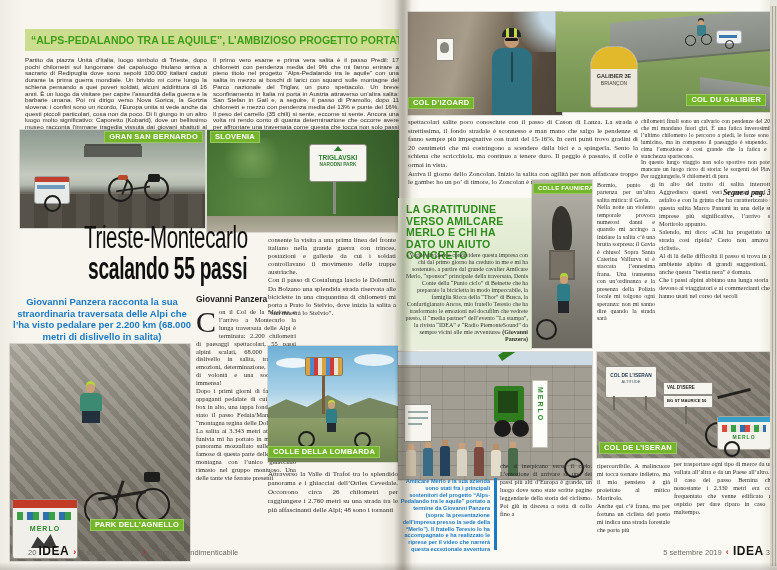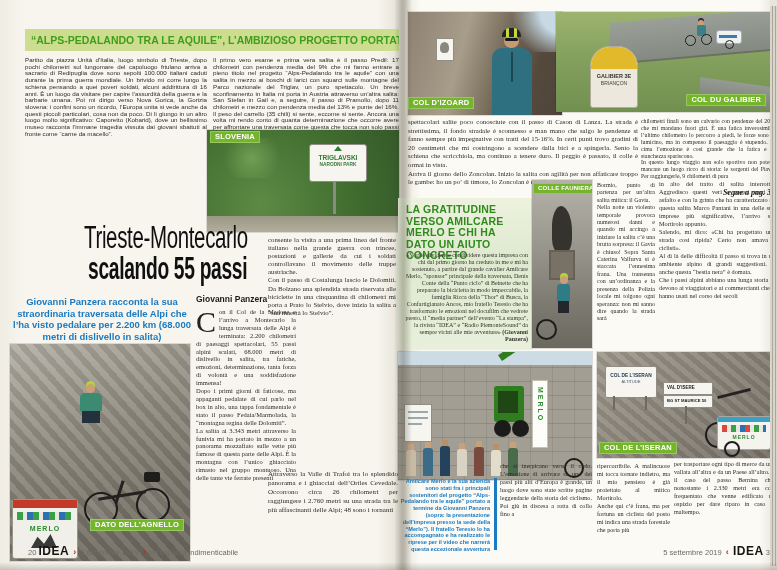--- a/index.html
+++ b/index.html
@@ -36,20 +36,36 @@
 
 <div id="spread">
 
   <div id="pageL" class="page">
 
     <div class="abs banner" style="left:25px;top:29px;width:362px;">“ALPS-PEDALANDO TRA LE AQUILE”, L’AMBIZIOSO PROGETTO PORTATO A TERMINE</div>
 
     <div class="abs body flow" style="left:25px;top:57px;width:182px;font:6.2px/6.7px 'Liberation Sans',sans-serif;">Partito da piazza Unità d’Italia, luogo simbolo di Trieste, dopo pochi chilometri sul lungomare del capoluogo friulano arriva a sacrario di Redipuglia dove sono sepolti 100.000 italiani caduti durante la prima guerra mondiale. Un brivido mi corre lungo la schiena pensando a quei poveri soldati, alcuni addirittura di 16 anni. È un luogo da visitare per capire l’assurdità della guerra e la barbarie umana. Poi mi dirigo verso Nova Gorica, la Gorizia slovena: i confini sono un ricordo, l’Europa unita si vede anche da questi piccoli particolari, cosa non da poco. Di lì giungo in un altro luogo molto significativo: Caporetto (Kobarid), dove un bellissimo museo racconta l’immane tragedia vissuta dai giovani sbattuti al fronte come “carne da macello”.</div>
     <div class="abs body flow" style="left:213px;top:57px;width:186px;font:6.2px/6.7px 'Liberation Sans',sans-serif;">Il primo vero esame e prima vera salita è il passo Predil: 17 chilometri con pendenza media del 9% che mi fanno entrare a pieno titolo nel progetto “Alps-Pedalando tra le aquile” con una salita in mezzo ai boschi di larici con squarci sulle montagne del Parco nazionale del Triglav, un puro spettacolo. Un breve sconfinamento in Italia mi porta in Austria attraverso un’altra salita: San Stefan in Gail e, a seguire, il passo di Pramollo, dopo 11 chilometri e mezzo con pendenza media del 13% e punte del 16%. Il peso del carrello (35 chili) si sente, eccome si sente. Ancora una volta mi rendo conto di quanta determinazione che occorre avere per affrontare una traversata come questa che tocca non solo passi alpini “famosi”, ma anche</div>
 
+    <div class="photo" style="left:20px;top:130px;width:185px;height:98px;background:linear-gradient(180deg,#8e9b92 0%,#aab3a6 28%,#c6cbc0 46%,#b4bbae 56%,#6e6f66 64%,#4a463f 80%,#3c3933 100%);">
+      <div class="abs" style="left:64px;top:16px;width:58px;height:11px;background:#595c54;box-shadow:0 -3px 0 -1px #4c4f48;"></div>
+      <div class="abs" style="left:0;bottom:0;width:100%;height:34px;background:repeating-linear-gradient(90deg,#57534a 0 14px,#4b473f 14px 28px);border-top:2px solid #6d685d;"></div>
+      <div class="wheel" style="left:88px;bottom:26px;width:21px;height:21px;"></div>
+      <div class="wheel" style="left:124px;bottom:27px;width:21px;height:21px;"></div>
+      <div class="bar" style="left:96px;bottom:38px;width:34px;height:2px;transform:rotate(-8deg);"></div>
+      <div class="bar" style="left:104px;bottom:33px;width:2px;height:16px;transform:rotate(20deg);"></div>
+      <div class="abs" style="left:98px;bottom:48px;width:10px;height:5px;background:#b84a2a;border-radius:2px;"></div>
+      <div class="abs" style="left:128px;bottom:46px;width:12px;height:8px;background:#1d1d1b;border-radius:2px;"></div>
+      <div class="abs" style="left:14px;bottom:24px;width:34px;height:26px;background:#e7eae6;border:1px solid #9aa0a2;border-radius:3px;">
+        <div class="abs" style="left:0;top:0;width:100%;height:5px;background:#c04030;"></div>
+        <div class="abs" style="left:2px;top:8px;width:28px;height:4px;background:#3a7ab0;opacity:.7;"></div>
+        <div class="wheel" style="left:9px;bottom:-9px;width:13px;height:13px;border-width:2px;"></div>
+      </div>
+      <span class="label" style="right:2px;top:1px;">GRAN SAN BERNARDO</span>
+    </div>
 
     <div class="photo" style="left:207px;top:130px;width:192px;height:102px;background:radial-gradient(circle at 28% 72%,#5d8a44,#3f6b2e 62%,#35592a 100%);">
       <div class="abs" style="left:10px;top:8px;width:70px;height:40px;background:radial-gradient(circle,#7aa65a,transparent 70%);opacity:.8;"></div>
       <div class="abs" style="left:0;bottom:0;width:100%;height:16px;background:linear-gradient(180deg,#9b9784,#b3ae9d);"></div>
       <div class="abs" style="left:126px;top:50px;width:3px;height:34px;background:#8b8b86;"></div>
       <div class="signwhite" style="left:102px;top:14px;width:56px;height:36px;border-radius:3px;text-align:center;">
         <div style="font:bold 6.5px/9px 'Liberation Sans',sans-serif;color:#2e7d32;margin-top:8px;">TRIGLAVSKI</div>
         <div style="font:bold 4.8px/6px 'Liberation Sans',sans-serif;color:#3a7a3a;">NARODNI PARK</div>
         <div class="abs" style="left:24px;top:1px;width:8px;height:5px;background:#2e7d32;clip-path:polygon(0 100%,50% 0,100% 100%);"></div>
       </div>
@@ -66,40 +82,53 @@
       <div class="body" style="font-size:6.5px;line-height:7.9px;">
         <span class="dc">C</span><span class="flow">on il Col de la Madone e l’arrivo a Montecarlo la lunga traversata delle Alpi è terminata: 2.200 chilometri di paesaggi spettacolari, 55 passi alpini scalati, 68.000 metri di dislivello in salita, tra fatiche, emozioni, determinazione, tanta forza di volontà e una soddisfazione immensa!
 Dopo i primi giorni di faticose, ma appaganti pedalate di cui parlo nel box in alto, una tappa fondamentale è stato il passo Fedaia/Marmolada, la “montagna regina delle Dolomiti”.
 La salita ai 3.343 metri attraverso la funivia mi ha portato in mezzo a un panorama mozzafiato sulle vette più famose di questa parte delle Alpi. È la montagna con l’unico ghiacciaio rimasto nel gruppo montuoso. Una delle tante vie ferrate presenti</span>
       </div>
     </div>
 
     <div class="abs body flow" style="left:268px;top:236px;width:128px;font-size:6.8px;line-height:8.1px;">consente la visita a una prima linea del fronte italiano nella grande guerra con trincee, postazioni e gallerie da cui i soldati controllavano il movimento delle truppe austriache.
 Con il passo di Costalunga lascio le Dolomiti. Da Bolzano una splendida strada riservata alle biciclette in una cinquantina di chilometri mi porta a Prato lo Stelvio, dove inizia la salita a “sua maestà lo Stelvio”.</div>
 
+    <div class="photo" style="left:268px;top:346px;width:130px;height:116px;background:linear-gradient(180deg,#6fb0d6 0%,#a7d0e6 38%,#cfe4ee 52%,#8fa06b 60%,#6f8352 100%);">
+      <div class="abs" style="left:8px;top:12px;width:34px;height:10px;background:#fff;border-radius:50%;opacity:.85;"></div>
+      <div class="abs" style="left:86px;top:8px;width:40px;height:12px;background:#fff;border-radius:50%;opacity:.8;"></div>
+      <div class="abs" style="left:0;top:46px;width:100%;height:26px;background:#77875f;clip-path:polygon(0 100%,0 62%,14% 28%,30% 58%,46% 12%,62% 52%,78% 22%,100% 55%,100% 100%);"></div>
+      <div class="abs" style="left:54px;top:20px;width:3px;height:48px;background:#7a5a38;"></div>
+      <div class="abs" style="left:38px;top:12px;width:36px;height:17px;border-radius:2px;background:repeating-linear-gradient(90deg,#d9a43e 0 4px,#4a8ad0 4px 8px,#d23b35 8px 12px,#e8e4da 12px 16px);box-shadow:0 0 0 1px #8a7a5a;"></div>
+      <div class="abs" style="left:60px;top:56px;width:7px;height:7px;background:#c9a078;border-radius:50%;box-shadow:0 -2px 0 0 #ccd839;"></div>
+      <div class="abs" style="left:58px;top:63px;width:11px;height:14px;background:#2f7d86;border-radius:3px 3px 0 0;"></div>
+      <div class="abs" style="left:59px;top:77px;width:9px;height:9px;background:#232a30;"></div>
+      <div class="wheel" style="left:30px;bottom:14px;width:13px;height:13px;"></div>
+      <div class="wheel" style="left:86px;bottom:13px;width:13px;height:13px;"></div>
+      <span class="label" style="left:0;bottom:4px;">COLLE DELLA LOMBARDA</span>
+    </div>
 
     <div class="abs body" style="left:268px;top:470px;width:130px;font-size:7px;line-height:9px;">Attraverso la Valle di Trafoi tra lo splendido panorama e i ghiacciai dell’Ortles Cevedale. Occorrono circa 26 chilometri per raggiungere i 2.760 metri su una strada tra le più affascinanti delle Alpi; 48 sono i tornanti</div>
 
     <div class="photo" style="left:10px;top:344px;width:180px;height:217px;background:linear-gradient(160deg,#b4b0a6 0%,#908c80 40%,#7b766b 70%,#6b665c 100%);">
       <div class="abs" style="left:0;top:0;width:100%;height:100%;background:repeating-linear-gradient(48deg,rgba(255,255,255,.07) 0 6px,rgba(0,0,0,.09) 6px 12px);"></div>
       <div class="abs" style="left:76px;top:40px;width:9px;height:9px;background:#c9a078;border-radius:50%;box-shadow:0 -3px 0 0 #b6d435;"></div>
       <div class="abs" style="left:70px;top:49px;width:22px;height:18px;background:#3c8a72;border-radius:5px 5px 0 0;"></div>
       <div class="abs" style="left:72px;top:67px;width:18px;height:12px;background:#23313d;"></div>
       <div class="wheel" style="left:74px;top:148px;width:30px;height:30px;border-width:2.5px;"></div>
       <div class="wheel" style="left:126px;top:144px;width:30px;height:30px;border-width:2.5px;"></div>
       <div class="bar" style="left:88px;top:150px;width:48px;height:2.5px;transform:rotate(-9deg);"></div>
       <div class="bar" style="left:108px;top:136px;width:2.5px;height:24px;transform:rotate(18deg);"></div>
       <div class="abs" style="left:134px;top:128px;width:16px;height:10px;background:#1d1d1b;border-radius:2px;"></div>
       <div class="abs" style="left:2px;bottom:2px;width:64px;height:58px;background:#f0efe9;border:1px solid #98948a;border-radius:3px;">
         <div class="abs" style="left:0;top:0;width:100%;height:8px;background:#c23b28;"></div>
         <div class="abs" style="left:4px;top:12px;width:54px;height:8px;background:repeating-linear-gradient(90deg,#3aa048 0 6px,#e8e6de 6px 10px,#2e6fb0 10px 16px);"></div>
         <div style="position:absolute;left:0;top:24px;width:100%;text-align:center;font:bold 7px/9px 'Liberation Sans',sans-serif;color:#2e8b2e;letter-spacing:1px;">MERLO</div>
         <div class="abs" style="left:18px;top:34px;width:26px;height:14px;background:#3a3a38;clip-path:polygon(0 100%,25% 20%,50% 70%,75% 0,100% 100%);"></div>
       </div>
-      <span class="label" style="right:6px;bottom:30px;">DATO DELL’AGNELLO</span>
+      <span class="label" style="right:6px;bottom:30px;">PARK DELL’AGNELLO</span>
     </div>
 
     <div class="abs foot" style="left:28px;top:546px;width:340px;">
       <span>20</span>
       <b>IDEA</b>
       <span class="arrow">›</span>
       <span>5 settembre 2019</span>
       <span class="arrow">›</span>
       <span>un’impresa indimenticabile</span>
     </div>

